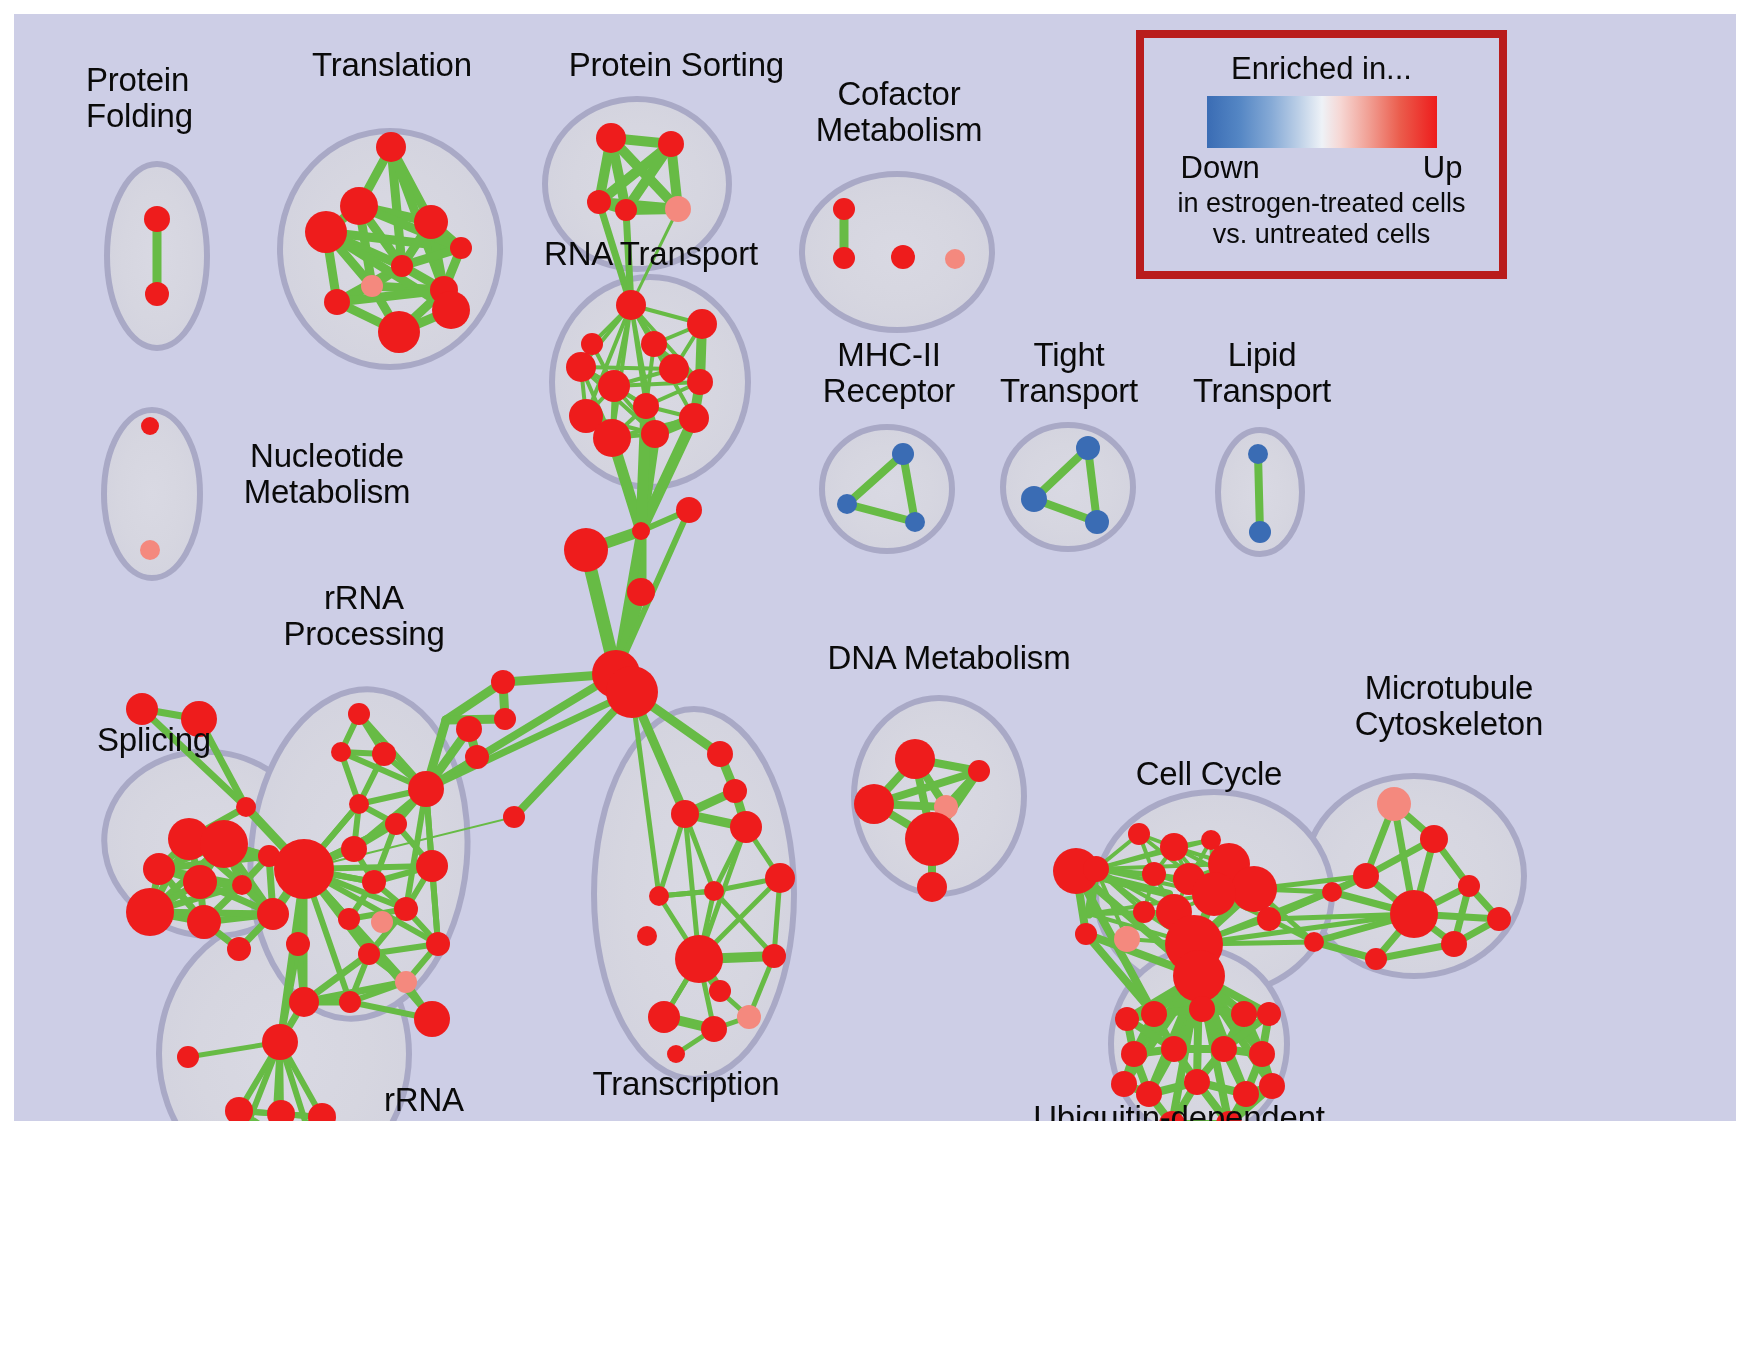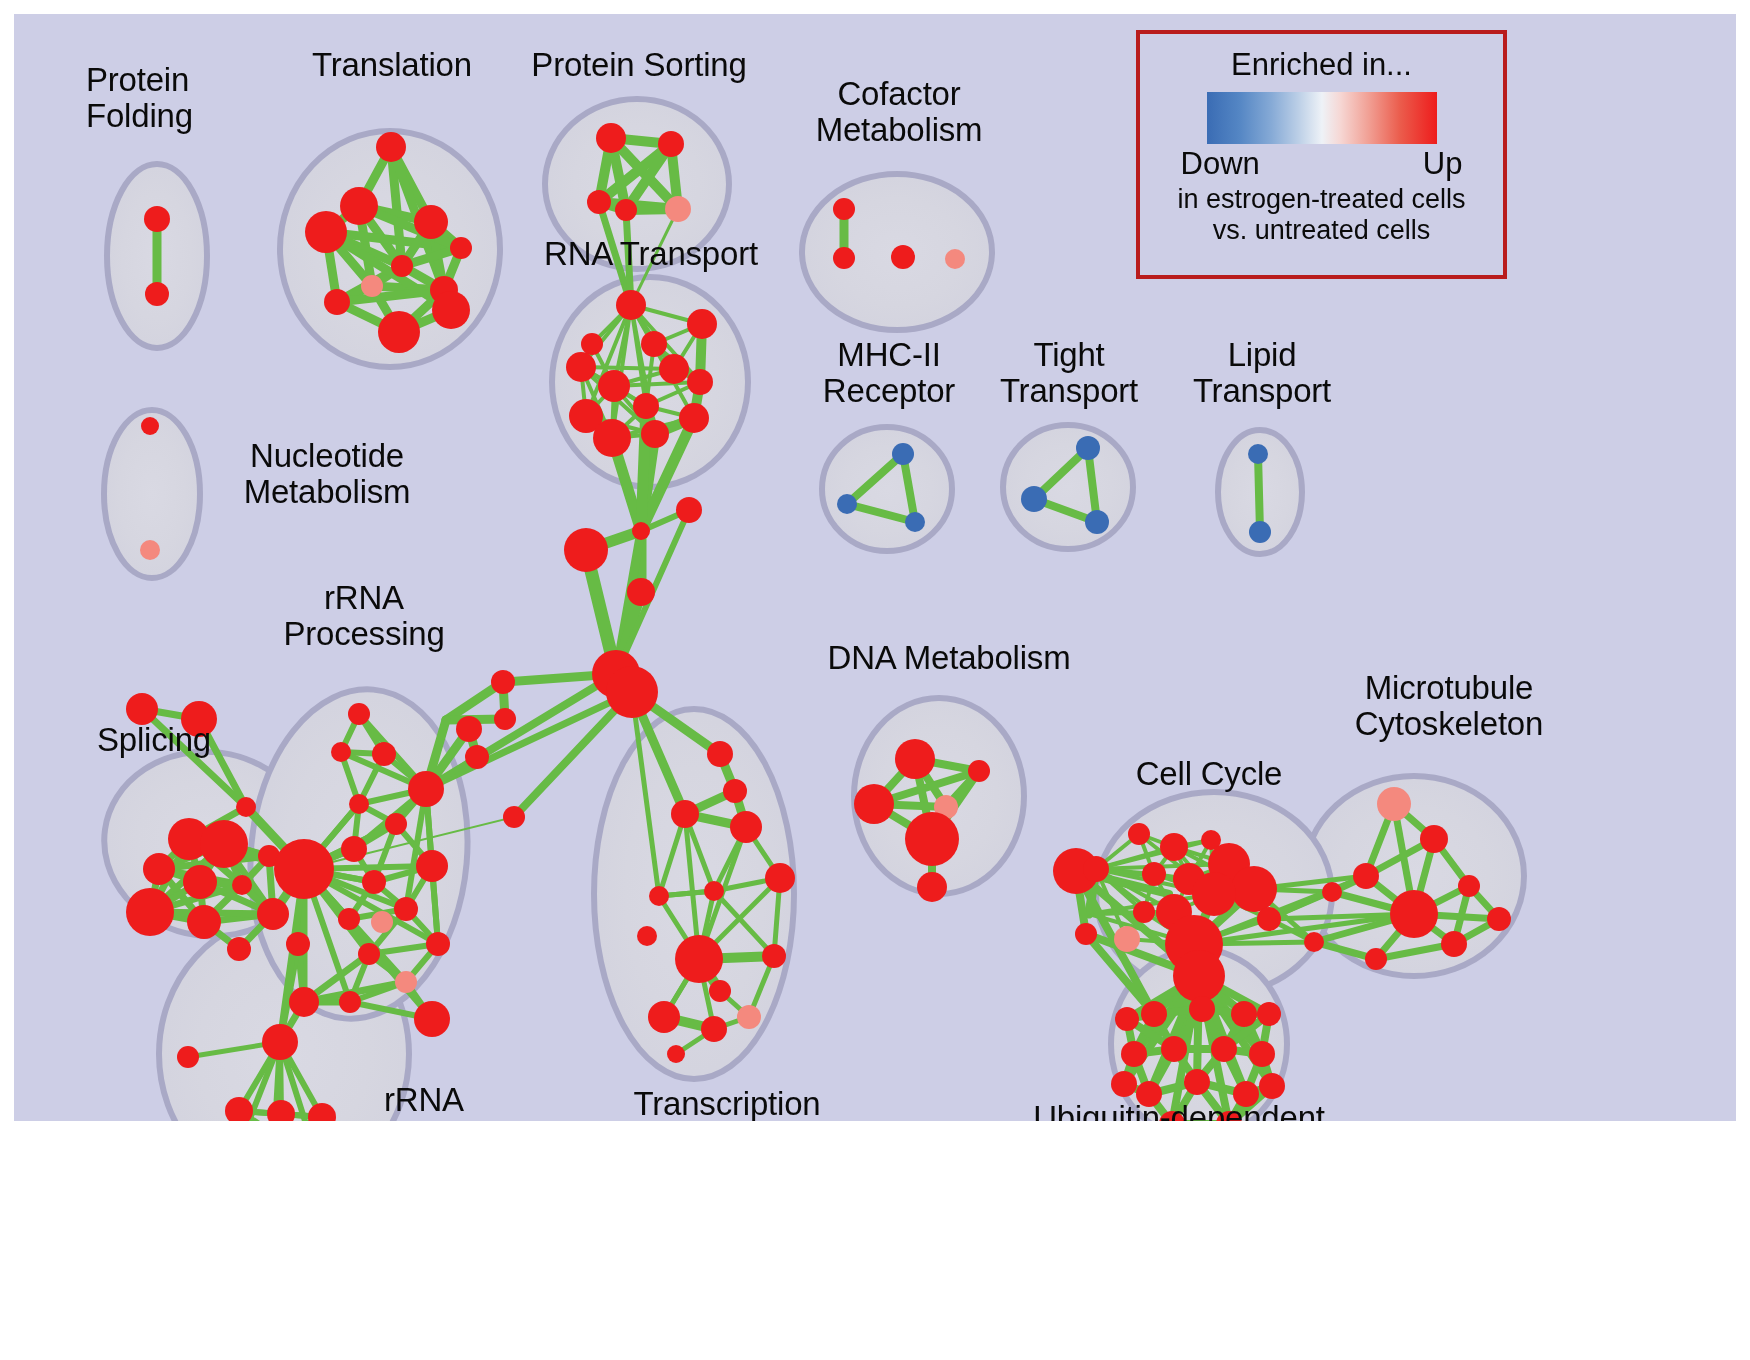--- a/index.html
+++ b/index.html
@@ -42,21 +42,21 @@
     text-align: center;
     font-family: "Liberation Sans", sans-serif;
   }
   .legend-box {
     position: absolute;
     left: 1122px;
     top: 16px;
     width: 371px;
     height: 249px;
     background: #cdcee6;
-    border: 4px solid #b91c1c;
+    border: 8px solid #b91c1c;
     box-sizing: border-box;
     display: flex;
     flex-direction: column;
     align-items: center;
     justify-content: flex-start;
     padding-top: 13px;
   }
   .legend-title {
     font-size: 31px;
     color: #0a0a0a;
@@ -817,21 +817,21 @@
         <circle cx="1158" cy="1110" r="13" fill="#ee1c1c"></circle>
         <circle cx="1215" cy="1110" r="13" fill="#ee1c1c"></circle>
       </g>
     </svg>
 
     <div class="cluster-label" style="left:72px; top:48px; width:200px; text-align:left;">Protein
 Folding</div>
 
     <div class="cluster-label" style="left:258px; top:33px; width:240px;">Translation</div>
 
-    <div class="cluster-label" style="left:480px; top:33px; width:290px;">Protein Sorting</div>
+    <div class="cluster-label" style="left:480px; top:33px; width:290px;text-align:right;">Protein Sorting</div>
 
     <div class="cluster-label" style="left:492px; top:222px; width:290px;">RNA Transport</div>
 
     <div class="cluster-label" style="left:760px; top:62px; width:250px;">Cofactor
 Metabolism</div>
 
     <div class="cluster-label" style="left:770px; top:323px; width:210px;">MHC-II
 Receptor</div>
 
     <div class="cluster-label" style="left:955px; top:323px; width:200px;">Tight
@@ -844,21 +844,21 @@
 Metabolism</div>
 
     <div class="cluster-label" style="left:240px; top:566px; width:220px;">rRNA
 Processing</div>
 
     <div class="cluster-label" style="left:45px; top:708px; width:190px;">Splicing</div>
 
     <div class="cluster-label" style="left:295px; top:1068px; width:230px;">rRNA
 Processing</div>
 
-    <div class="cluster-label" style="left:588px; top:1052px; width:250px;margin-top:20px;">Transcription</div>
+    <div class="cluster-label" style="left:547px; top:1052px; width:250px;">Transcription</div>
 
     <div class="cluster-label" style="left:800px; top:626px; width:270px;">DNA Metabolism</div>
 
     <div class="cluster-label" style="left:1095px; top:742px; width:200px;">Cell Cycle</div>
 
     <div class="cluster-label" style="left:975px; top:1086px; width:380px;">Ubiquitin-dependent
 Protein Degradation</div>
 
     <div class="cluster-label" style="left:1285px; top:656px; width:300px;">Microtubule
 Cytoskeleton</div>

